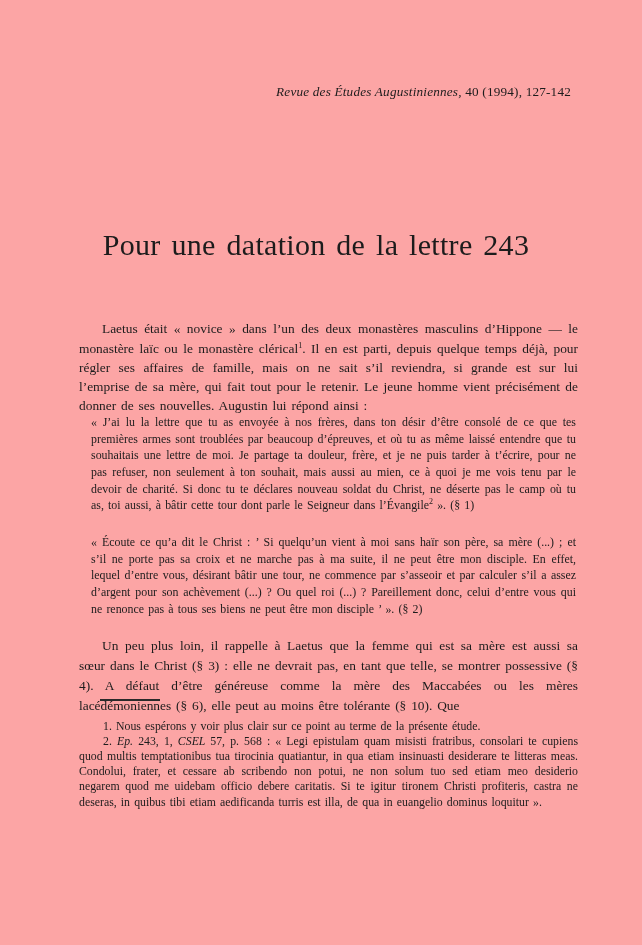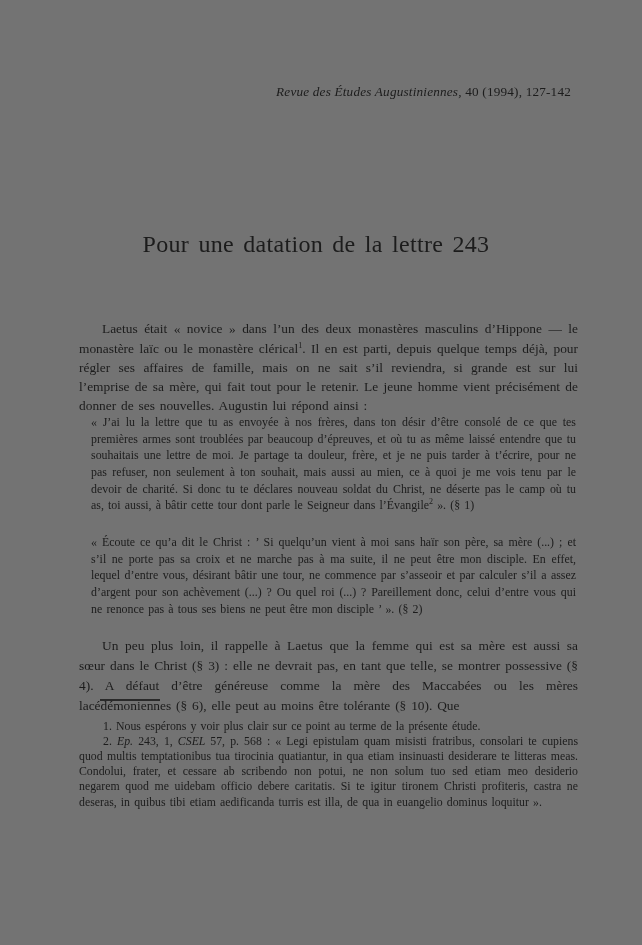--- a/index.html
+++ b/index.html
@@ -5,41 +5,41 @@
   html, body {
     margin: 0;
     padding: 0;
     background: #e8e8e8;
   }
   .page {
     position: relative;
     width: 642px;
     height: 945px;
     margin: 0 auto;
-    background: #737373;
+    background: #fca5a5;
     color: #1c1c1c;
     font-family: "Liberation Serif", "DejaVu Serif", serif;
     overflow: hidden;
   }
   .running-head {
     position: absolute;
     top: 84px;
     right: 71px;
     font-size: 13.2px;
     letter-spacing: 0.2px;
     white-space: nowrap;
   }
   .running-head .it { font-style: italic; }
   .article-title {
     position: absolute;
     top: 231px;
     left: 0;
     right: 10px;
     text-align: center;
-    font-size: 24px;
+    font-size: 30px;
     line-height: 27px;
     word-spacing: 3px;
     letter-spacing: 0.3px;
   }
   .para {
     position: absolute;
     left: 79px;
     right: 64px;
     font-size: 13.4px;
     line-height: 19.2px;

